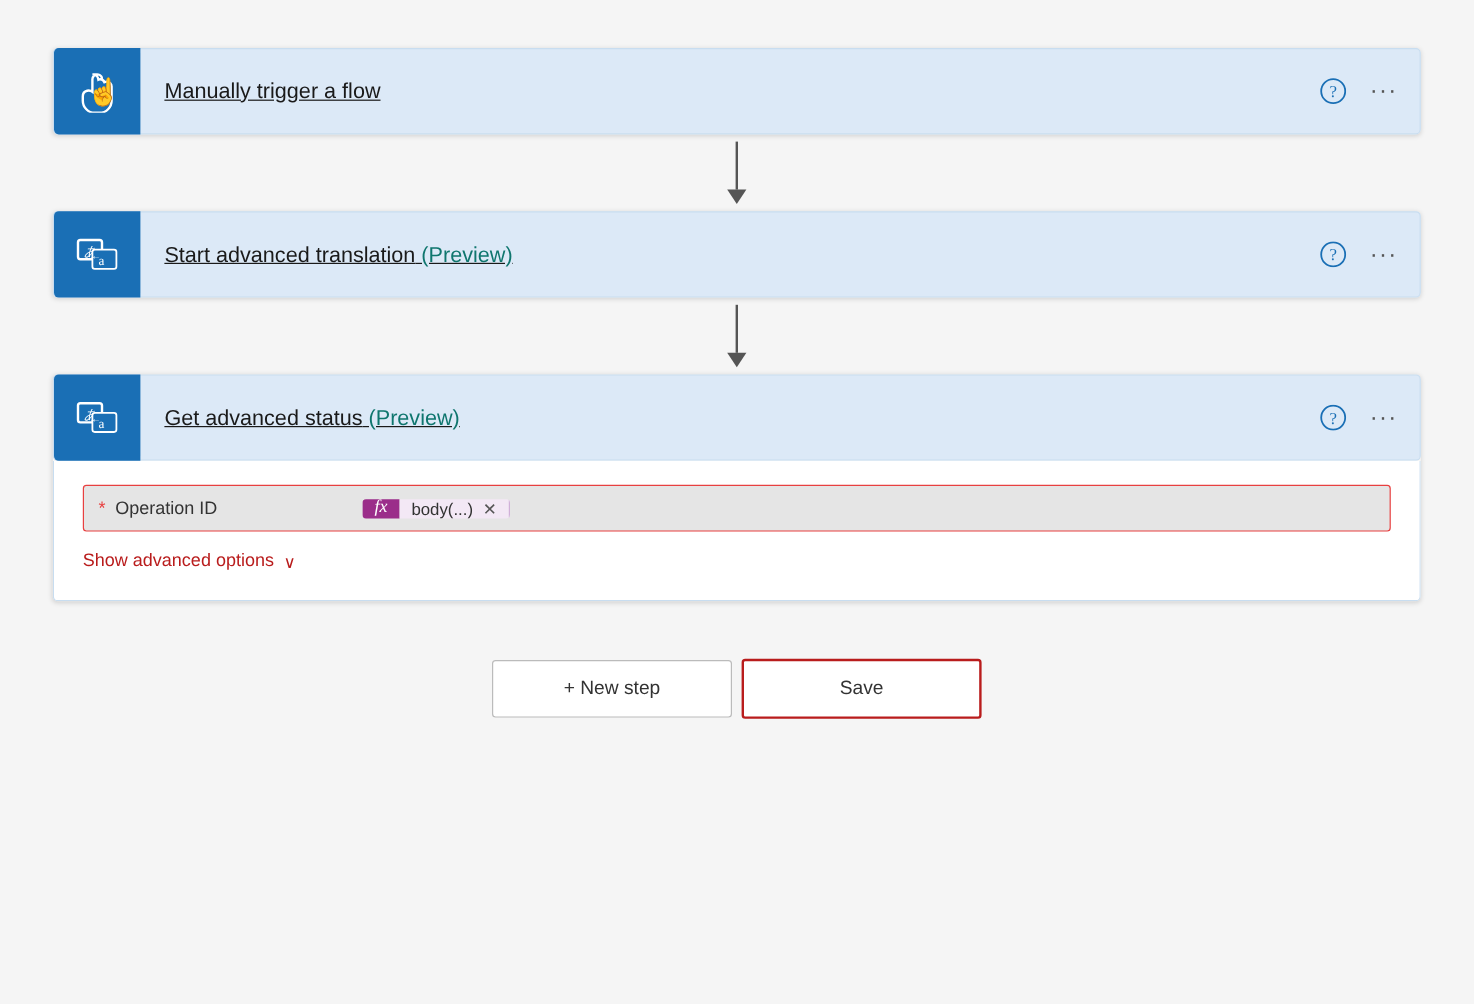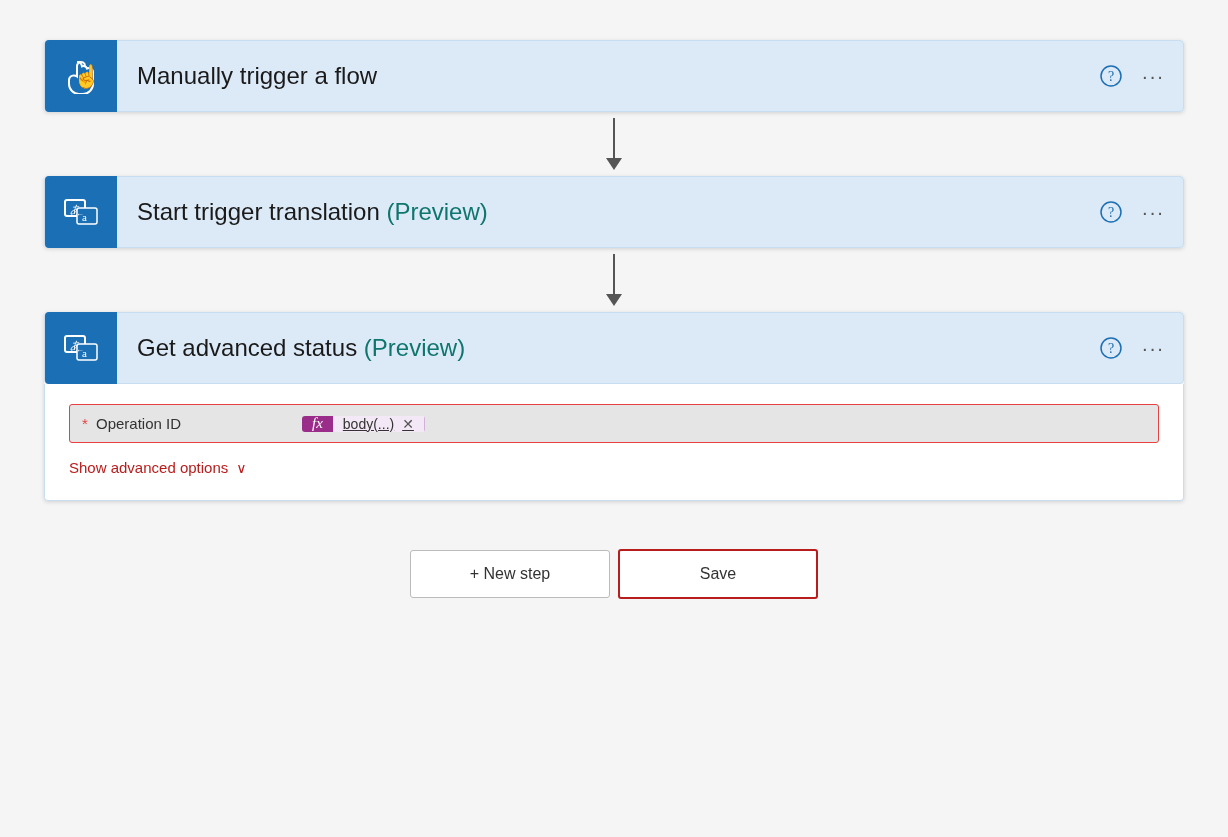--- a/index.html
+++ b/index.html
@@ -52,22 +52,23 @@
 
     .step-icon svg {
       width: 36px;
       height: 36px;
       fill: white;
     }
 
     .step-title {
       flex: 1;
       padding-left: 20px;
-      font-size: 24px;
+      font-size: 18px;
       color: #1a1a1a;
+      text-decoration: underline;
     }
 
     .step-title .preview {
       color: #0f766e;
       font-weight: 400;
     }
 
     .step-actions {
       display: flex;
       align-items: center;
@@ -177,21 +178,20 @@
       background: #f3e8f5;
       color: #333;
       font-size: 14px;
       padding: 0 10px;
       height: 32px;
       display: flex;
       align-items: center;
       gap: 8px;
       border: 1px solid #d0b0d8;
       border-left: none;
-      text-decoration: underline;
     }
 
     .expression-close {
       cursor: pointer;
       color: #555;
       font-size: 14px;
     }
 
     .show-advanced {
       display: flex;
@@ -283,21 +283,21 @@
         <svg viewBox="0 0 36 36" xmlns="http://www.w3.org/2000/svg" width="36" height="36">
           <rect x="2" y="6" width="20" height="16" rx="2" fill="none" stroke="white" stroke-width="2"></rect>
           <text x="7" y="19" fill="white" font-size="11" font-family="serif" font-style="italic">あ</text>
           <text x="16" y="19" fill="white" font-size="8" font-family="Arial">→</text>
           <rect x="14" y="14" width="20" height="16" rx="2" fill="#1a6fb5" stroke="white" stroke-width="1.5"></rect>
           <text x="19" y="27" fill="white" font-size="11" font-family="serif">a</text>
           <text x="13" y="22" fill="white" font-size="8" font-family="Arial">←</text>
         </svg>
       </div>
       <span class="step-title">
-        <span>Start trigger translation</span><span class="preview"> (Preview)</span>
+        <span>Start advanced translation</span><span class="preview"> (Preview)</span>
       </span>
       <div class="step-actions">
         <button class="action-btn" title="Help">
           <svg width="22" height="22" viewBox="0 0 22 22">
             <circle cx="11" cy="11" r="10" fill="none" stroke="#1a6fb5" stroke-width="1.5"></circle>
             <text x="11" y="16" text-anchor="middle" fill="#1a6fb5" font-size="14" font-family="serif">?</text>
           </svg>
         </button>
         <button class="action-btn dots" title="More">
           <span>···</span>

